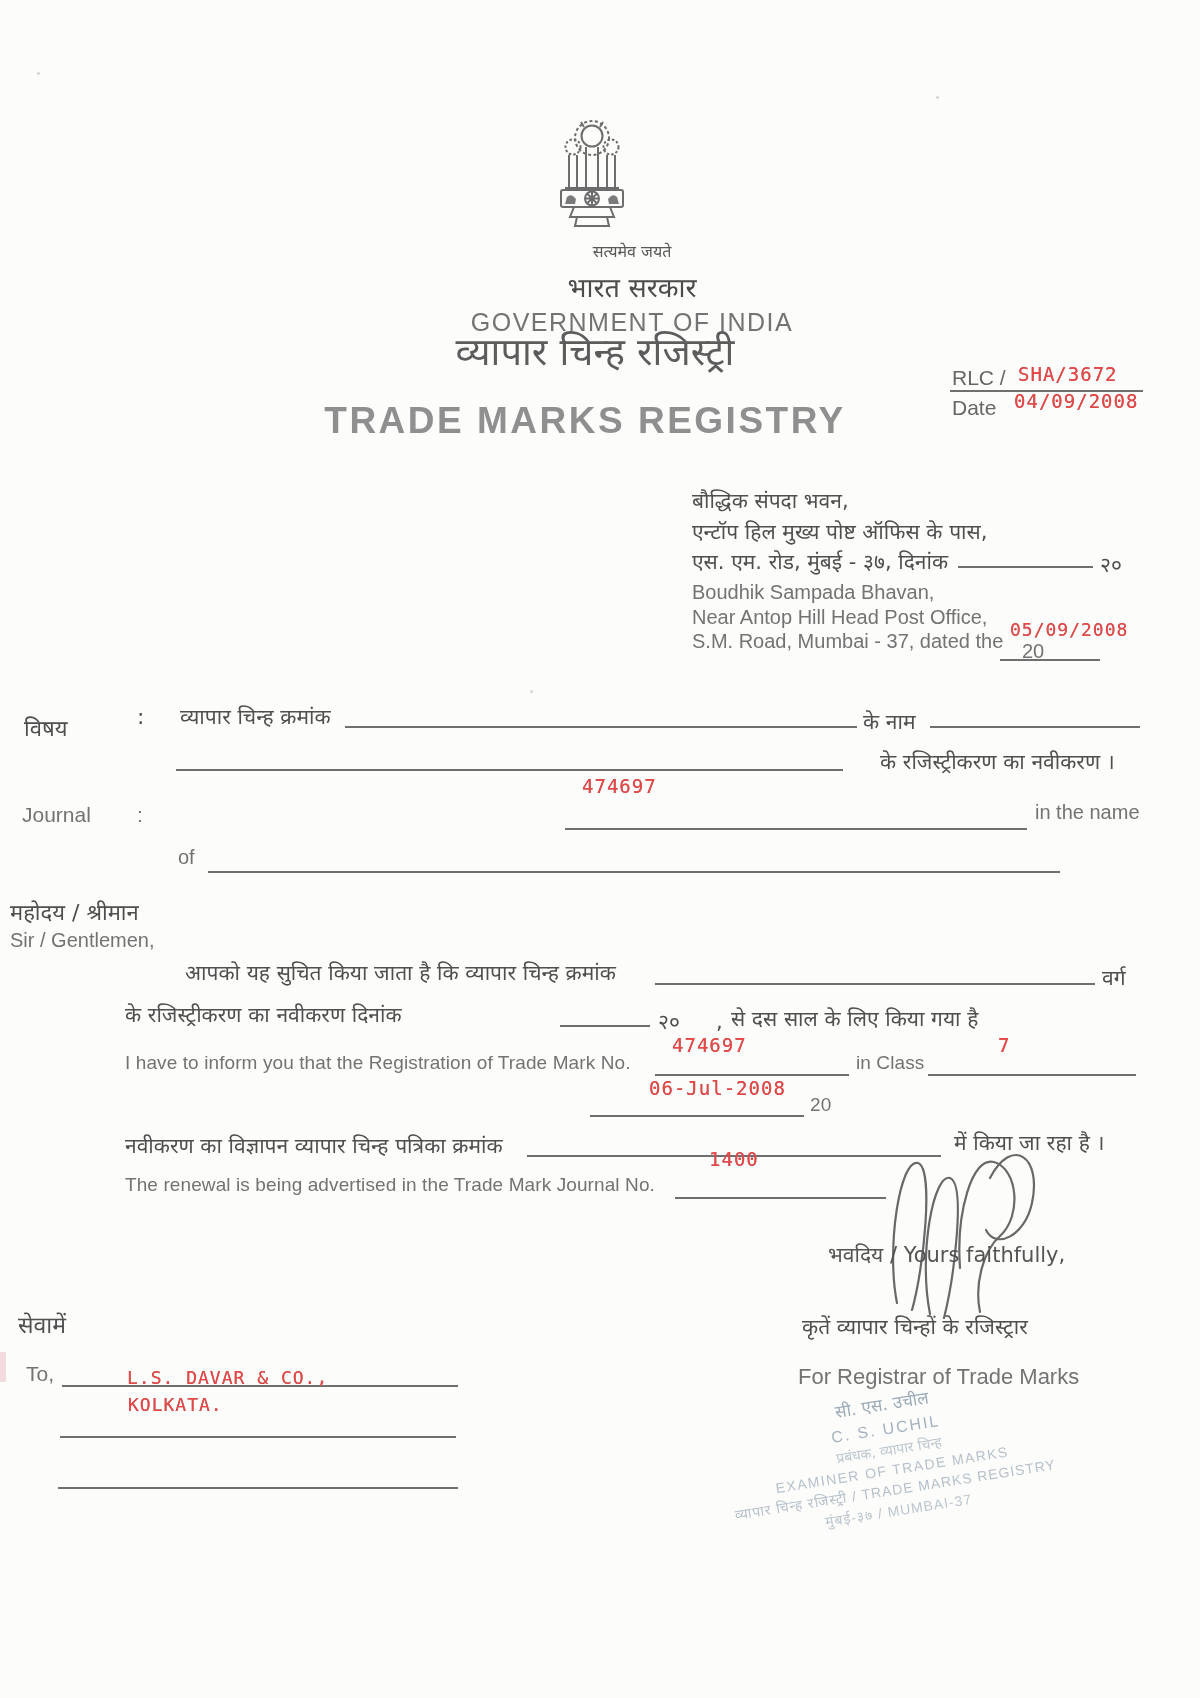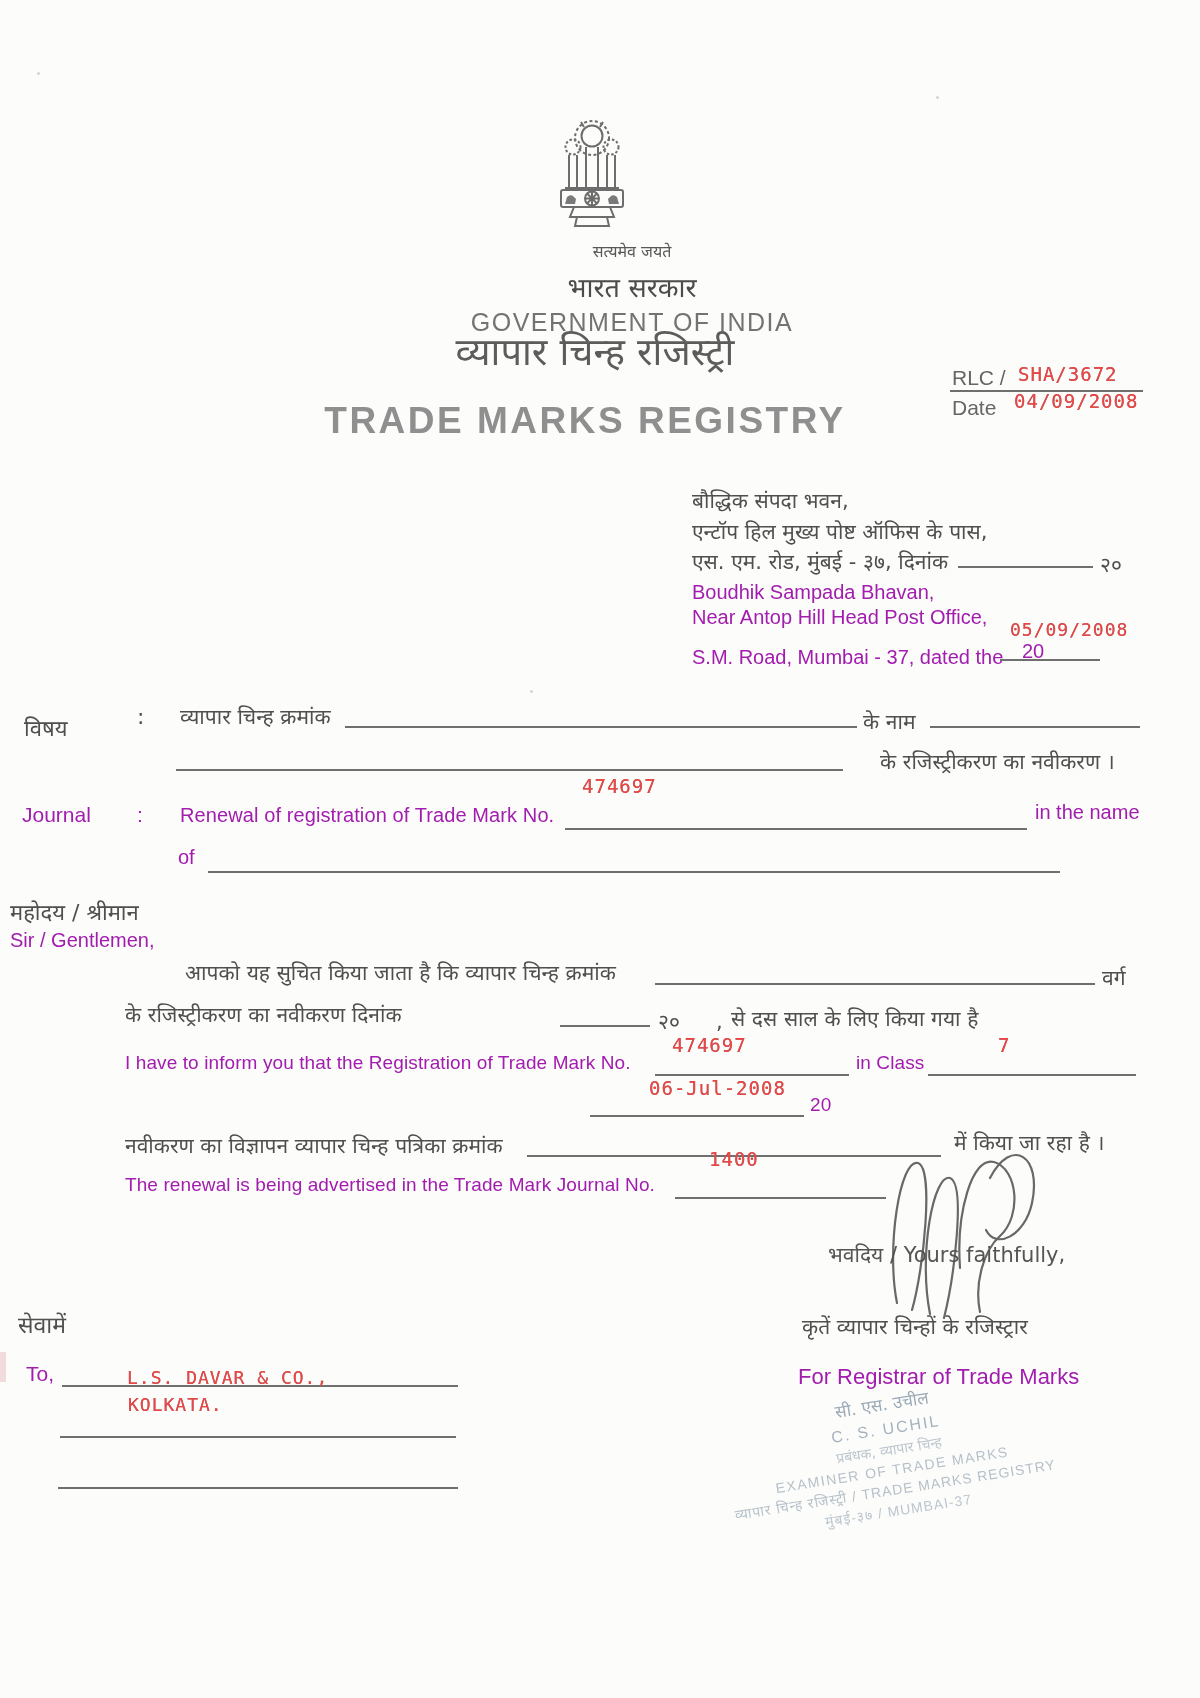--- a/index.html
+++ b/index.html
@@ -6,21 +6,21 @@
   .page{
     position:relative;
     width:1200px;height:1698px;
     margin:0 auto;
     background:#fcfcfa;
     overflow:hidden;
     font-family:"Liberation Sans","DejaVu Sans",sans-serif;
   }
   .abs{position:absolute;white-space:nowrap;}
   .hi{font-family:"DejaVu Sans",sans-serif;color:#4f4f4f;}
-  .en{font-family:"Liberation Sans","DejaVu Sans",sans-serif;color:#a21caf;}
+  .en{font-family:"Liberation Sans","DejaVu Sans",sans-serif;color:#737373;}
   .en-body{font-size:19px;letter-spacing:.1px;}
   .typed{
     font-family:"DejaVu Sans Mono","Liberation Mono",monospace;
     color:#ef4444;letter-spacing:1px;
     text-shadow:0 0 .6px #777;
   }
   .rule{position:absolute;border-top:2px solid #6f6f6f;height:0;}
   .center-wrap{position:absolute;left:0;text-align:center;padding-left:40px;}
   .stamp{
     position:absolute;left:660px;top:1392px;width:460px;
@@ -81,38 +81,37 @@
   <span class="abs en" style="left:952px;top:396px;font-size:21px;color:#666;">Date</span>
   <span class="abs typed" style="left:1014px;top:390px;font-size:19px;">04/09/2008</span>
 
   <span class="abs hi" style="left:692px;top:486px;font-size:21px;">बौद्धिक संपदा भवन,</span>
   <span class="abs hi" style="left:692px;top:517px;font-size:21px;">एन्टॉप हिल मुख्य पोष्ट ऑफिस के पास,</span>
   <span class="abs hi" style="left:692px;top:547px;font-size:21px;">एस. एम. रोड, मुंबई - ३७, दिनांक</span>
   <div class="rule" style="left:958px;top:566px;width:135px;"></div>
   <span class="abs hi" style="left:1100px;top:550px;font-size:21px;">२०</span>
   <span class="abs en" style="left:692px;top:581px;font-size:20px;">Boudhik Sampada Bhavan,</span>
   <span class="abs en" style="left:692px;top:606px;font-size:20px;">Near Antop Hill Head Post Office,</span>
-  <span class="abs en" style="left:692px;top:630px;font-size:20px;margin-top:16px;">S.M. Road, Mumbai - 37, dated the</span>
+  <span class="abs en" style="left:692px;top:630px;font-size:20px;">S.M. Road, Mumbai - 37, dated the</span>
   <span class="abs typed" style="left:1010px;top:619px;font-size:18px;">05/09/2008</span>
   <span class="abs en" style="left:1022px;top:640px;font-size:20px;">20</span>
   <div class="rule" style="left:1000px;top:659px;width:100px;"></div>
 
   <span class="abs hi" style="left:24px;top:712px;font-size:22px;">विषय</span>
   <span class="abs hi" style="left:137px;top:704px;font-size:22px;">:</span>
   <span class="abs hi" style="left:180px;top:702px;font-size:21px;">व्यापार चिन्ह क्रमांक</span>
   <div class="rule" style="left:345px;top:726px;width:512px;"></div>
   <span class="abs hi" style="left:863px;top:707px;font-size:21px;">के नाम</span>
   <div class="rule" style="left:930px;top:726px;width:210px;"></div>
   <div class="rule" style="left:176px;top:769px;width:667px;"></div>
   <span class="abs hi" style="left:880px;top:747px;font-size:21px;">के रजिस्ट्रीकरण का नवीकरण ।</span>
   <span class="abs typed" style="left:582px;top:775px;font-size:19px;">474697</span>
 
   <span class="abs en" style="left:22px;top:803px;font-size:21px;">Journal</span>
   <span class="abs en" style="left:137px;top:803px;font-size:21px;">:</span>
-  <span class="abs en en-body" style="left:180px;top:804px;font-size:20px;">Renewal of registration of Trade Mark No.</span>
   <div class="rule" style="left:565px;top:828px;width:462px;"></div>
   <span class="abs en" style="left:1035px;top:801px;font-size:20px;">in the name</span>
   <span class="abs en" style="left:178px;top:846px;font-size:20px;">of</span>
   <div class="rule" style="left:208px;top:871px;width:852px;"></div>
 
   <span class="abs hi" style="left:10px;top:896px;font-size:22px;">महोदय / श्रीमान</span>
   <span class="abs en" style="left:10px;top:929px;font-size:20px;">Sir / Gentlemen,</span>
 
   <span class="abs hi" style="left:185px;top:958px;font-size:21px;">आपको यह सुचित किया जाता है कि व्यापार चिन्ह क्रमांक</span>
   <div class="rule" style="left:655px;top:983px;width:440px;"></div>

